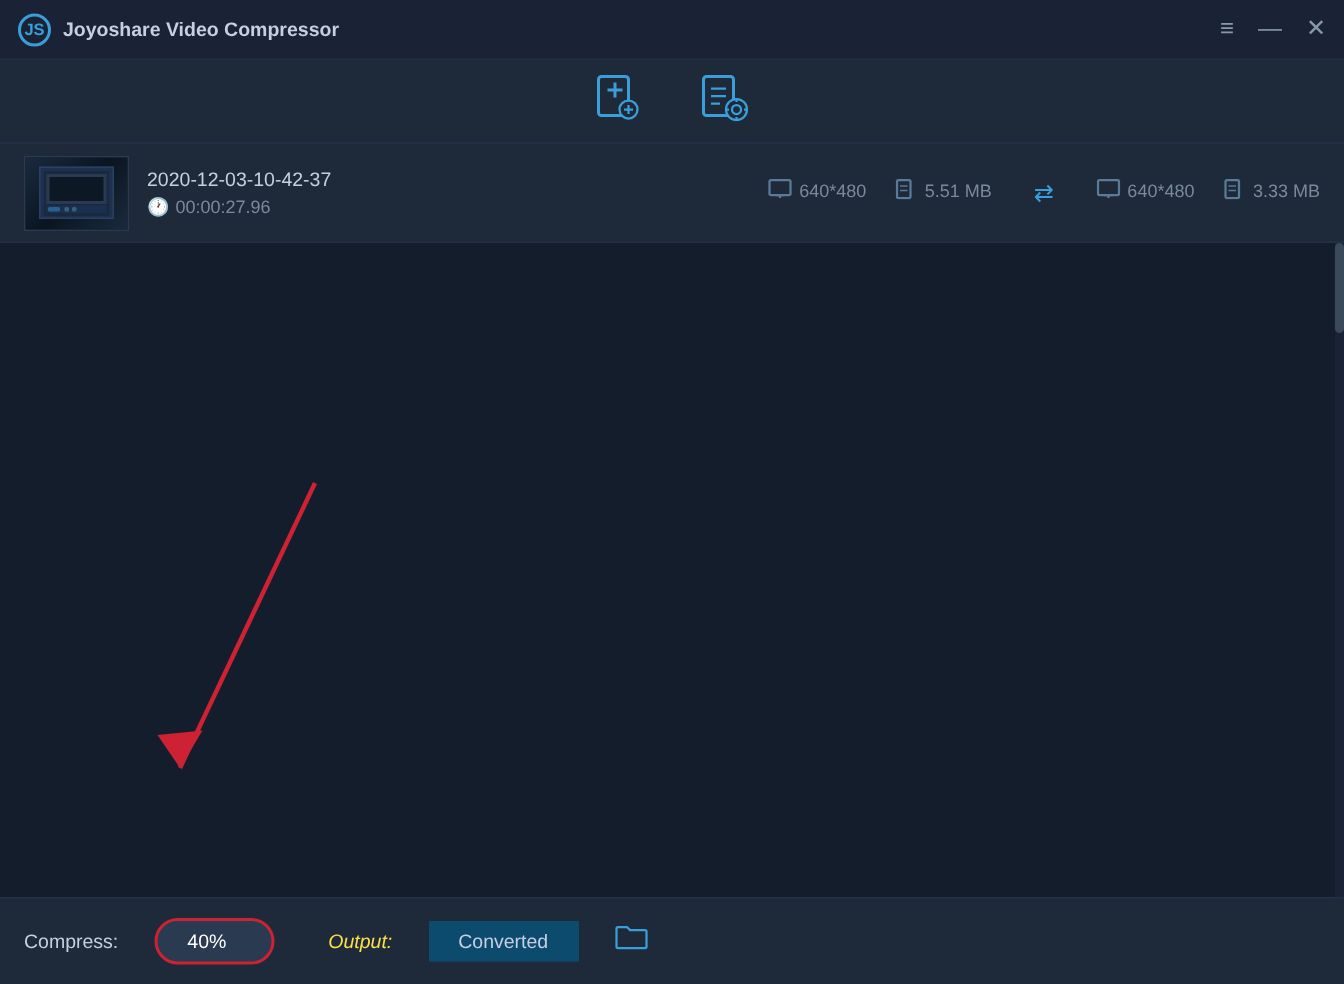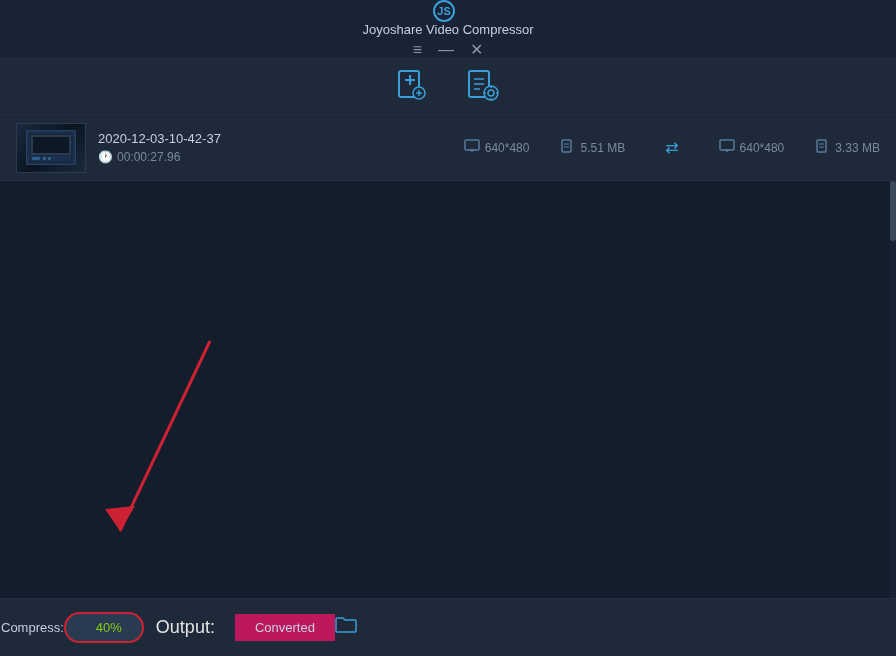--- a/index.html
+++ b/index.html
@@ -9,47 +9,46 @@
       height: 656px;
       background: #1a2235;
       font-family: 'Segoe UI', Arial, sans-serif;
       overflow: hidden;
       position: relative;
     }
 
     
     .title-bar {
       background: #1a2235;
-      height: 59px;
+      height: 40px;
       display: flex;
       align-items: center;
       padding: 0 12px;
       border-bottom: 1px solid #243048;
       position: relative;
-      flex-direction: column;
     }
 
     .title-bar-logo {
       width: 22px;
       height: 22px;
       border: 2px solid #3a9fd8;
       border-radius: 50%;
       display: flex;
       align-items: center;
       justify-content: center;
       margin-right: 8px;
       color: #3a9fd8;
       font-size: 11px;
       font-weight: bold;
     }
 
     .title-bar-text {
       color: #c5d0e0;
       font-size: 13px;
-      font-weight: 400;
+      font-weight: 700;
       flex: 1;
     }
 
     .title-bar-controls {
       display: flex;
       gap: 16px;
       align-items: center;
     }
 
     .title-bar-btn {
@@ -144,22 +143,22 @@
     .file-duration {
       color: #7a8a9a;
       font-size: 12px;
       display: flex;
       align-items: center;
       gap: 4px;
     }
 
     .file-meta {
       display: flex;
-      align-items: center;
-      gap: 32px;
+      align-items: flex-start;
+      gap: 20px;
       color: #7a8a9a;
       font-size: 12px;
     }
 
     .meta-item {
       display: flex;
       align-items: center;
       gap: 5px;
     }
 
@@ -202,56 +201,56 @@
     .bottom-bar {
       position: absolute;
       bottom: 0;
       left: 0;
       right: 0;
       height: 58px;
       background: #1e2a3a;
       border-top: 1px solid #243048;
       display: flex;
       align-items: center;
-      padding: 0 1px;
-      gap: 0;
+      padding: 0 16px;
+      gap: 24px;
     }
 
     .compress-label {
       color: #c5d0e0;
       font-size: 13px;
       white-space: nowrap;
     }
 
     .compress-value-box {
       background: #2a3a50;
       border: 2px solid #cc2233;
       border-radius: 18px;
       padding: 6px 20px;
-      color: #84cc16;
+      color: #ffffff;
       font-size: 13px;
       min-width: 80px;
-      text-align: right;
+      text-align: left;
     }
 
     .output-label {
-      color: #e5e5e5;
-      font-size: 18px;
+      color: #fde047;
+      font-size: 13px;
       white-space: nowrap;
       margin-left: 12px;
+      font-style: italic;
     }
 
     .output-value-box {
-      background: #be185d;
+      background: #0c4a6e;
       padding: 6px 20px;
       color: #c5d0e0;
       font-size: 13px;
       min-width: 100px;
       text-align: center;
-      margin-left: 20px;
     }
 
     .folder-icon-btn {
       color: #3a9fd8;
       font-size: 18px;
       cursor: pointer;
       background: none;
       border: none;
     }
 

